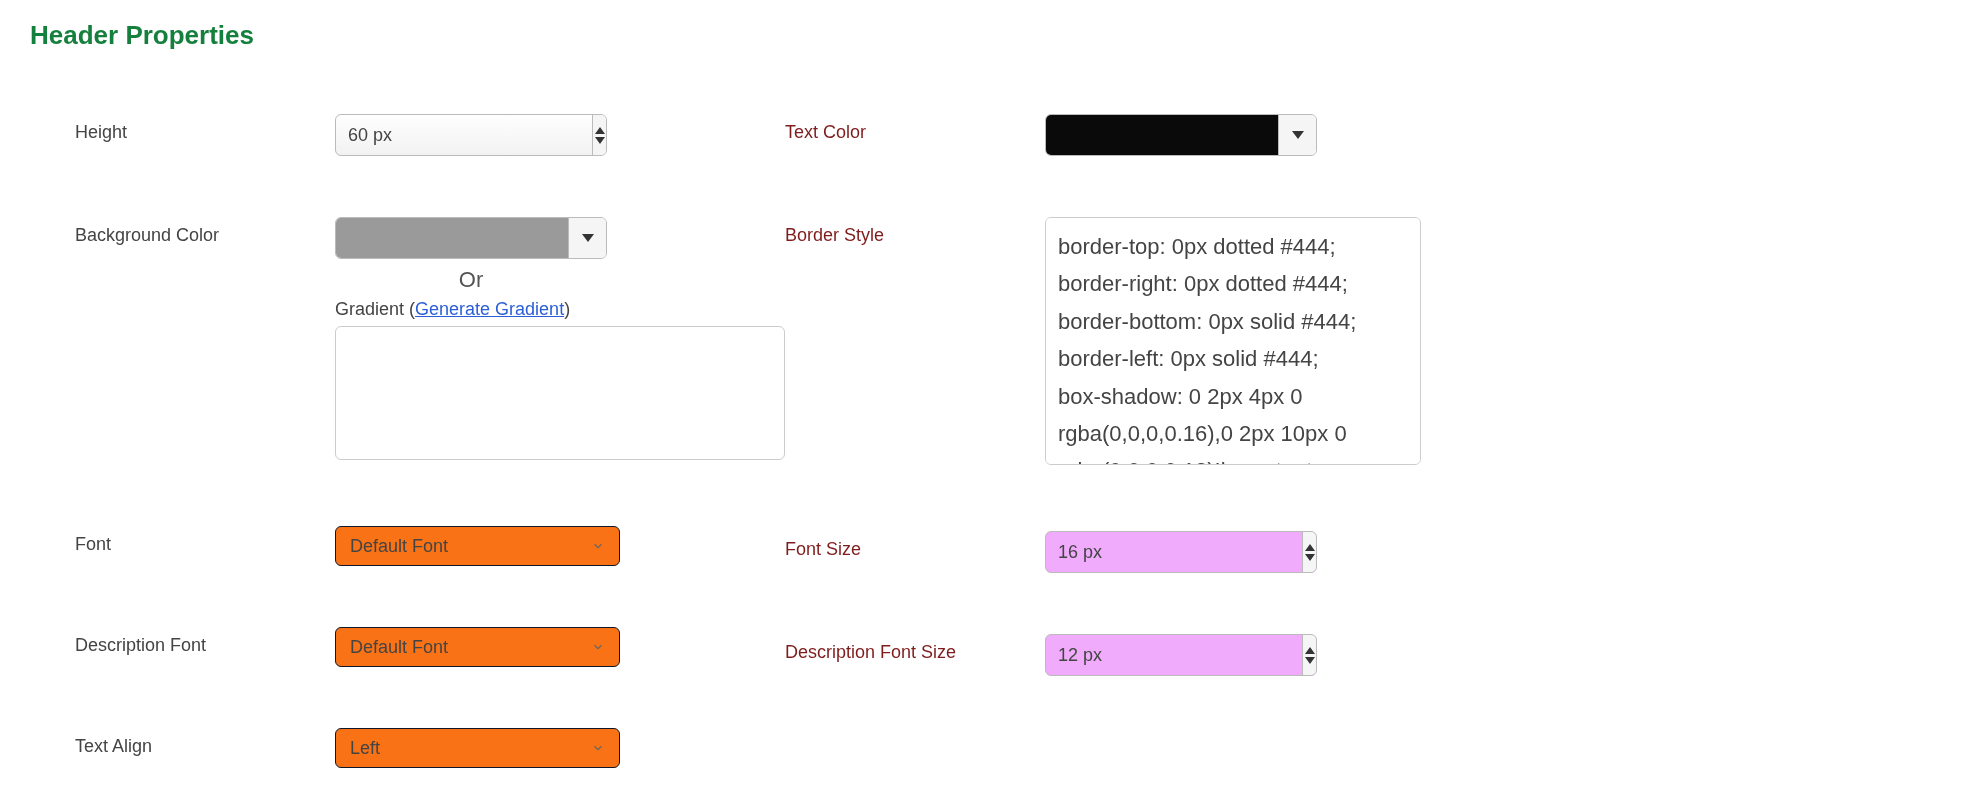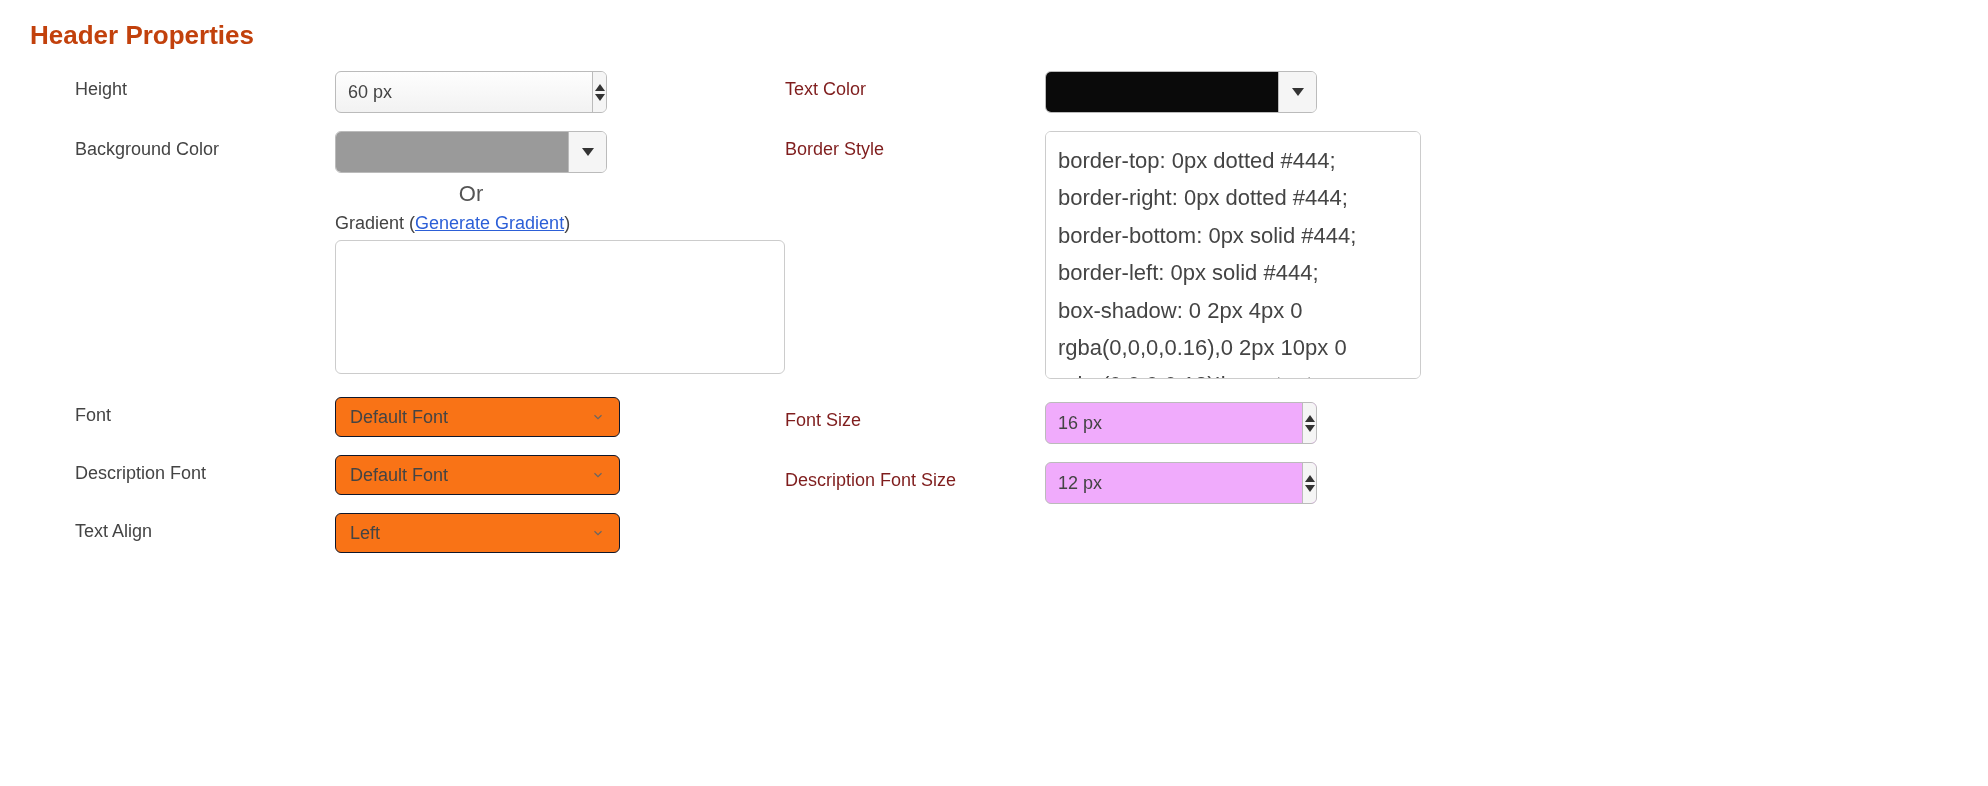--- a/index.html
+++ b/index.html
@@ -9,21 +9,21 @@
     }
     body {
       font-family: Arial, Helvetica, sans-serif;
       font-size: 17px;
       color: #444;
       background: #fff;
       padding: 20px 30px;
       width: 1988px;
     }
     .section-title {
-      color: #c2410c;
+      color: #15803d;
       font-weight: bold;
       font-size: 26px;
       margin-bottom: 20px;
     }
     .form-container {
       display: flex;
       gap: 0;
     }
     .col {
       display: flex;
@@ -32,20 +32,21 @@
     .col-left {
       padding-left: 45px;
     }
     .col-right {
       padding-left: 0;
     }
     .form-row {
       display: flex;
       align-items: flex-start;
       margin-bottom: 18px;
+      margin-top: 43px;
     }
     .form-label {
       width: 260px;
       padding-top: 8px;
       font-size: 18px;
       color: #444;
       flex-shrink: 0;
     }
     .form-label-right {
       width: 260px;

